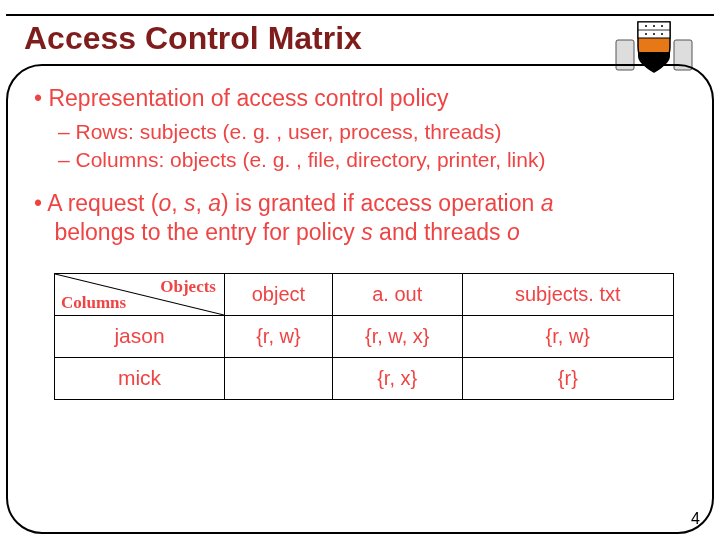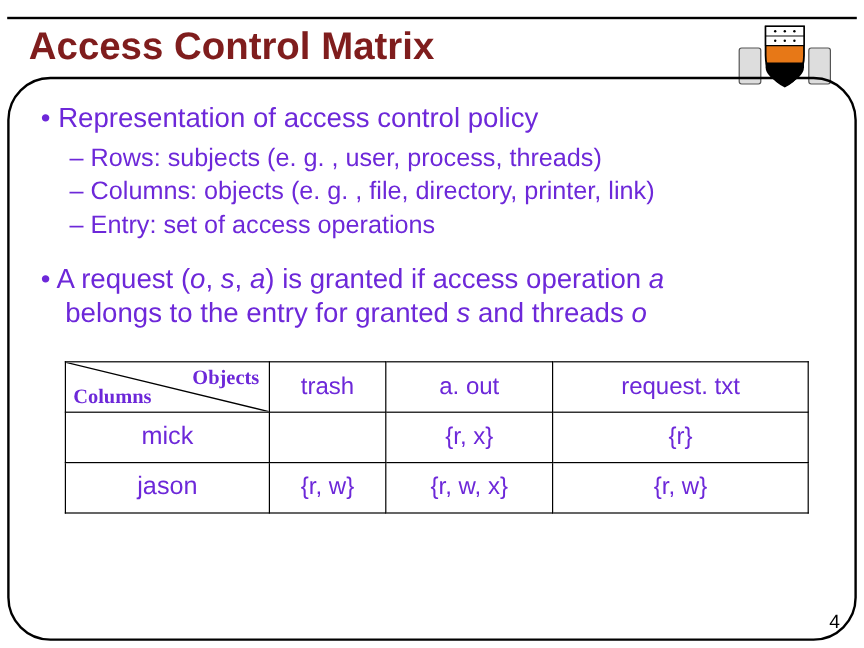--- a/index.html
+++ b/index.html
@@ -44,21 +44,21 @@
     height: 56px;
   }
   .logo svg { width: 100%; height: 100%; }
   .content {
     position: absolute;
     top: 78px;
     left: 28px;
     right: 28px;
     bottom: 10px;
     font-size: 23px;
-    color: #6d28d9;
+    color: #ef4444;
     line-height: 1.25;
   }
   .bullet-main {
     margin-bottom: 6px;
   }
   .bullet-sub {
     margin-left: 24px;
     font-size: 21px;
     margin-bottom: 2px;
   }
@@ -135,51 +135,50 @@
         <circle cx="48" cy="16" r="1" fill="#000"></circle>
     </svg>
   </div>
 
   <div class="outer-border"></div>
 
   <div class="content">
     <div class="bullet-main">• Representation of access control policy</div>
     <div class="bullet-sub">– Rows: subjects (e. g. , user, process, threads)</div>
     <div class="bullet-sub">– Columns: objects (e. g. , file, directory, printer, link)</div>
-    <div class="bullet-sub">– Entry: set of access operations</div>
     <div class="gap"></div>
     <div class="bullet-main">
       <span>• A request (</span><span class="italic">o</span><span>, </span><span class="italic">s</span><span>, </span><span class="italic">a</span><span>) is granted if access operation </span><span class="italic">a</span><br>
-      <span style="display:inline-block;width:14px"></span><span> belongs to the entry for granted </span><span class="italic">s</span><span> and threads </span><span class="italic">o</span>
+      <span style="display:inline-block;width:14px"></span><span> belongs to the entry for policy </span><span class="italic">s</span><span> and threads </span><span class="italic">o</span>
     </div>
 
     <table class="acm">
       <tbody>
           <tr>
         <th class="corner">
           <svg class="diag" viewBox="0 0 100 40" preserveAspectRatio="none">
                 <line x1="0" y1="0" x2="100" y2="40" stroke="#000" stroke-width="1"></line>
               </svg>
           <span class="objlab">Objects</span>
           <span class="sublab">Columns</span>
         </th>
-        <th>trash</th>
+        <th>object</th>
         <th>a. out</th>
-        <th>request. txt</th>
+        <th>subjects. txt</th>
+      </tr>
+      <tr>
+        <td class="subj">jason</td>
+        <td>{r, w}</td>
+        <td>{r, w, x}</td>
+        <td>{r, w}</td>
       </tr>
       <tr>
         <td class="subj">mick</td>
         <td></td>
         <td>{r, x}</td>
         <td>{r}</td>
-      </tr>
-      <tr>
-        <td class="subj">jason</td>
-        <td>{r, w}</td>
-        <td>{r, w, x}</td>
-        <td>{r, w}</td>
       </tr>
     </tbody>
       </table>
   </div>
 
   <div class="pagenum">4</div>
 </div>
 
 </body></html>

